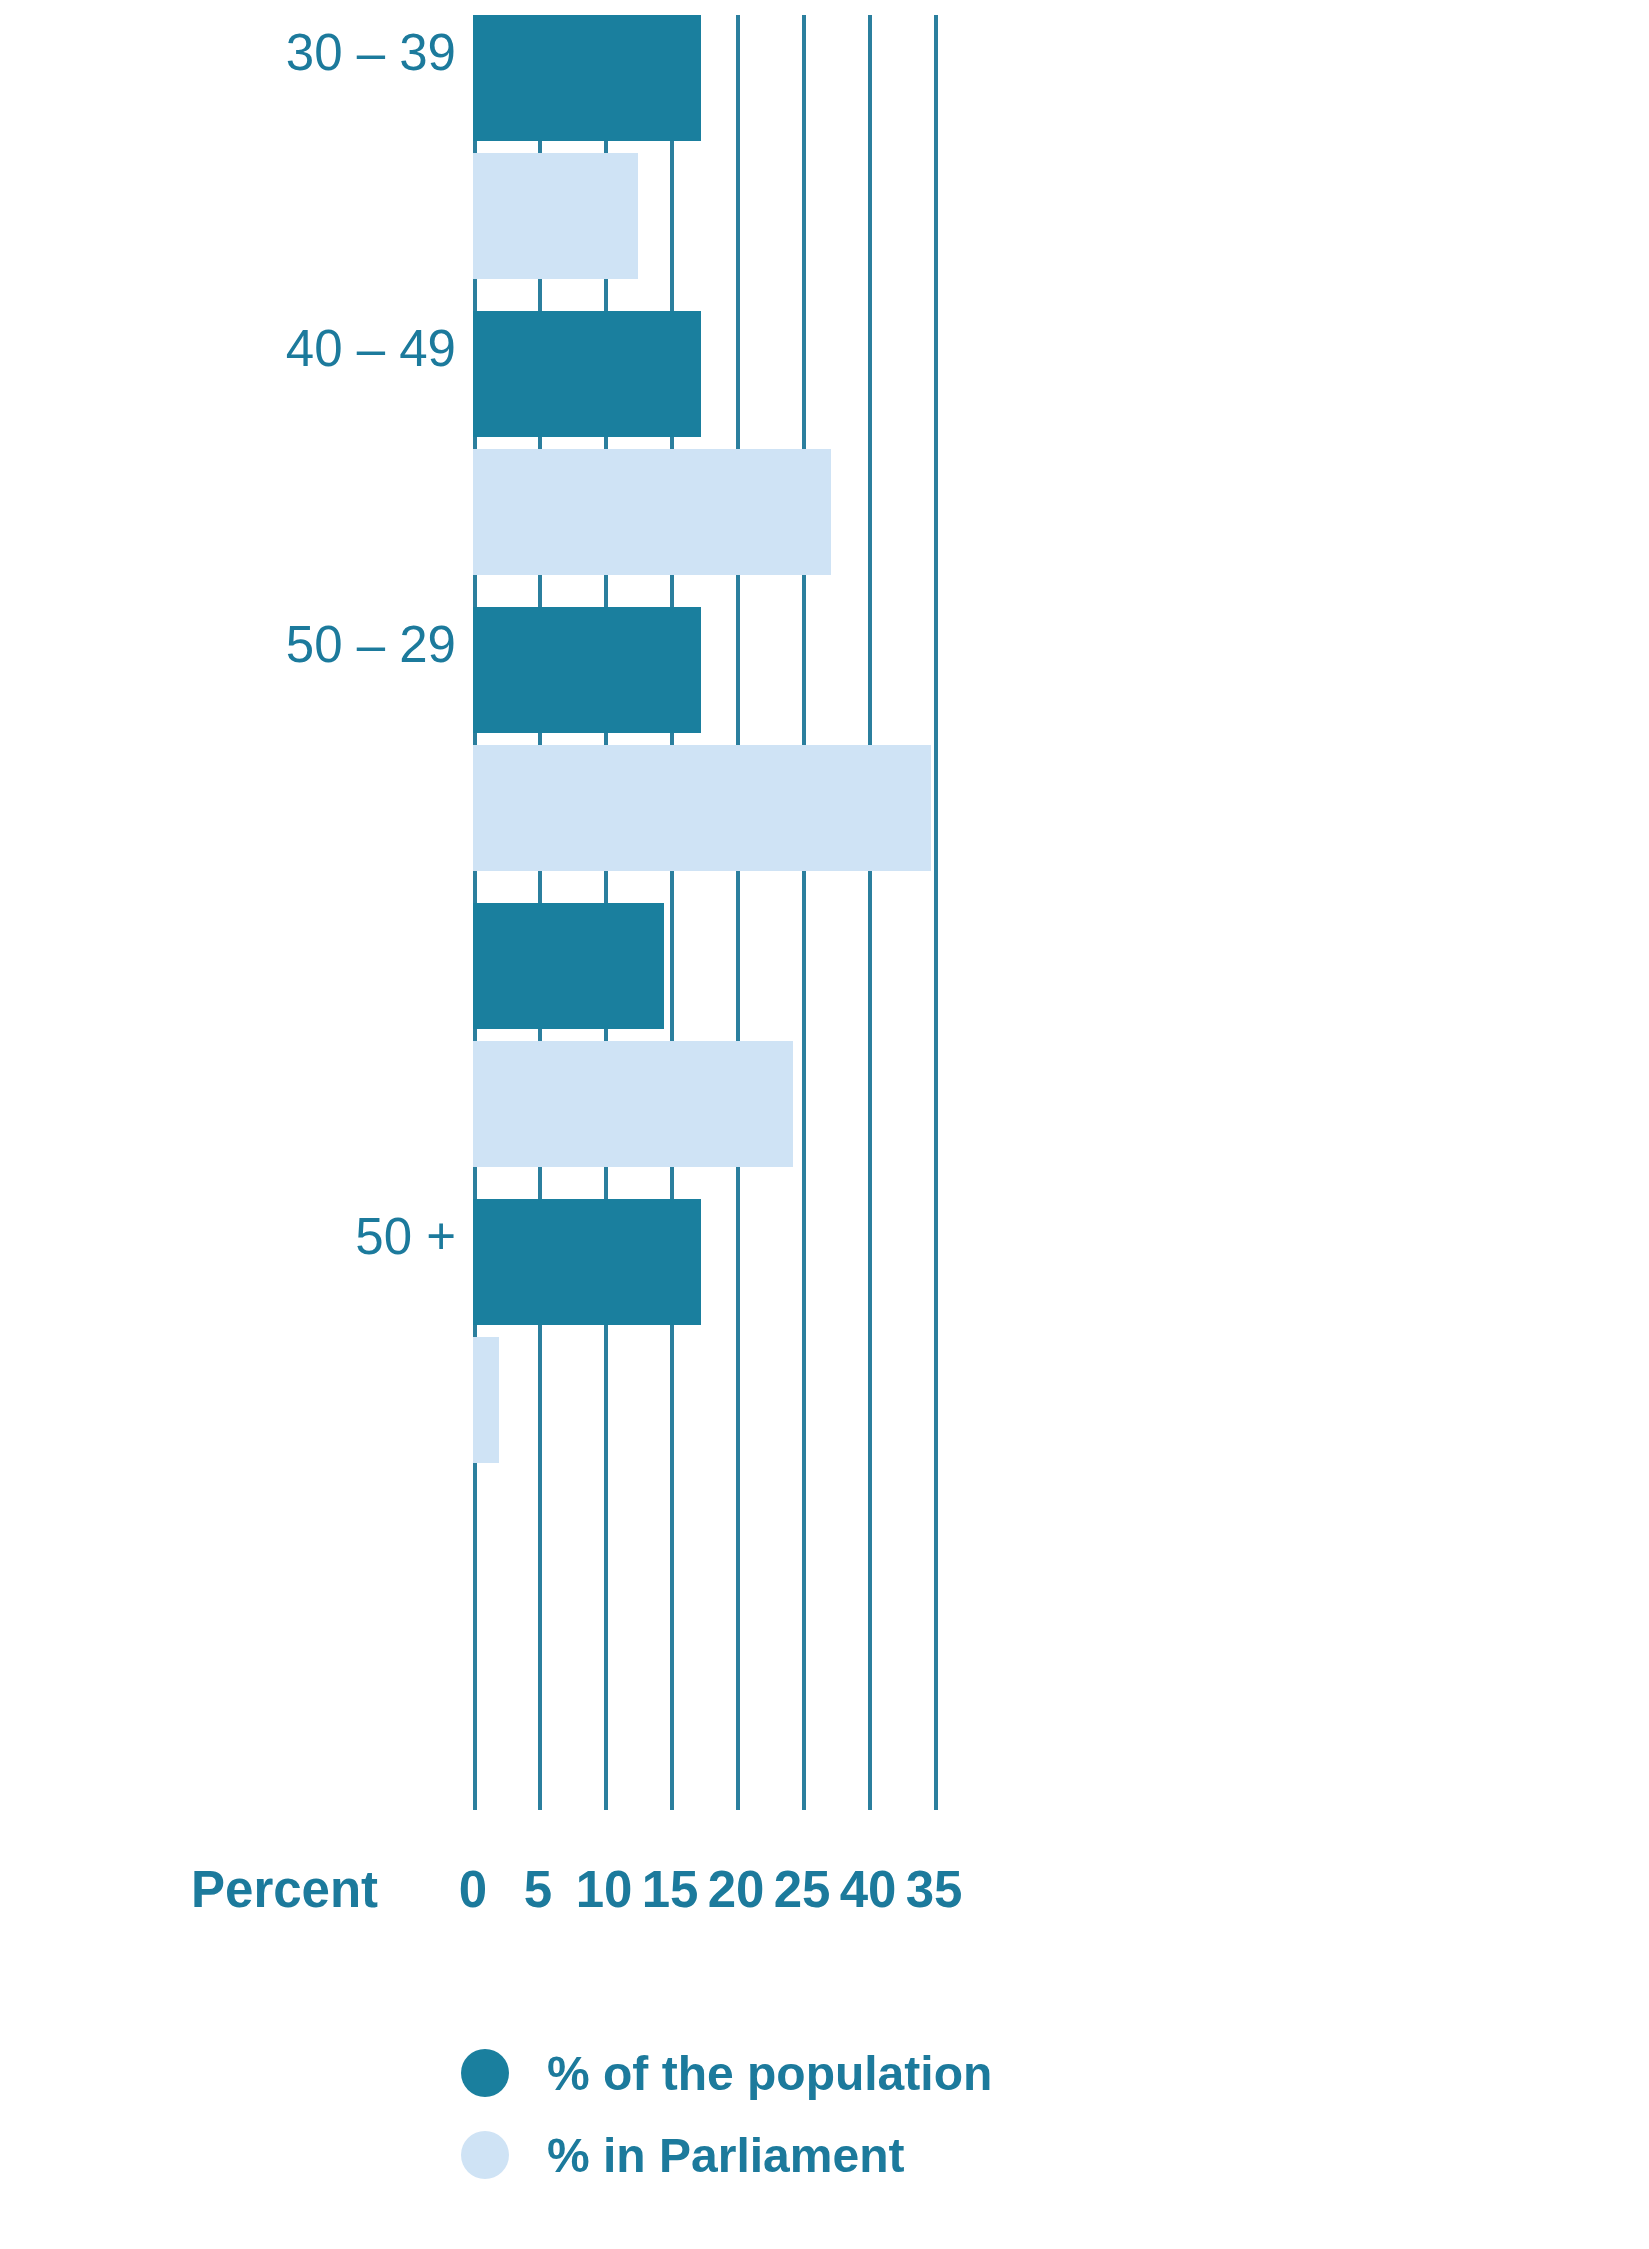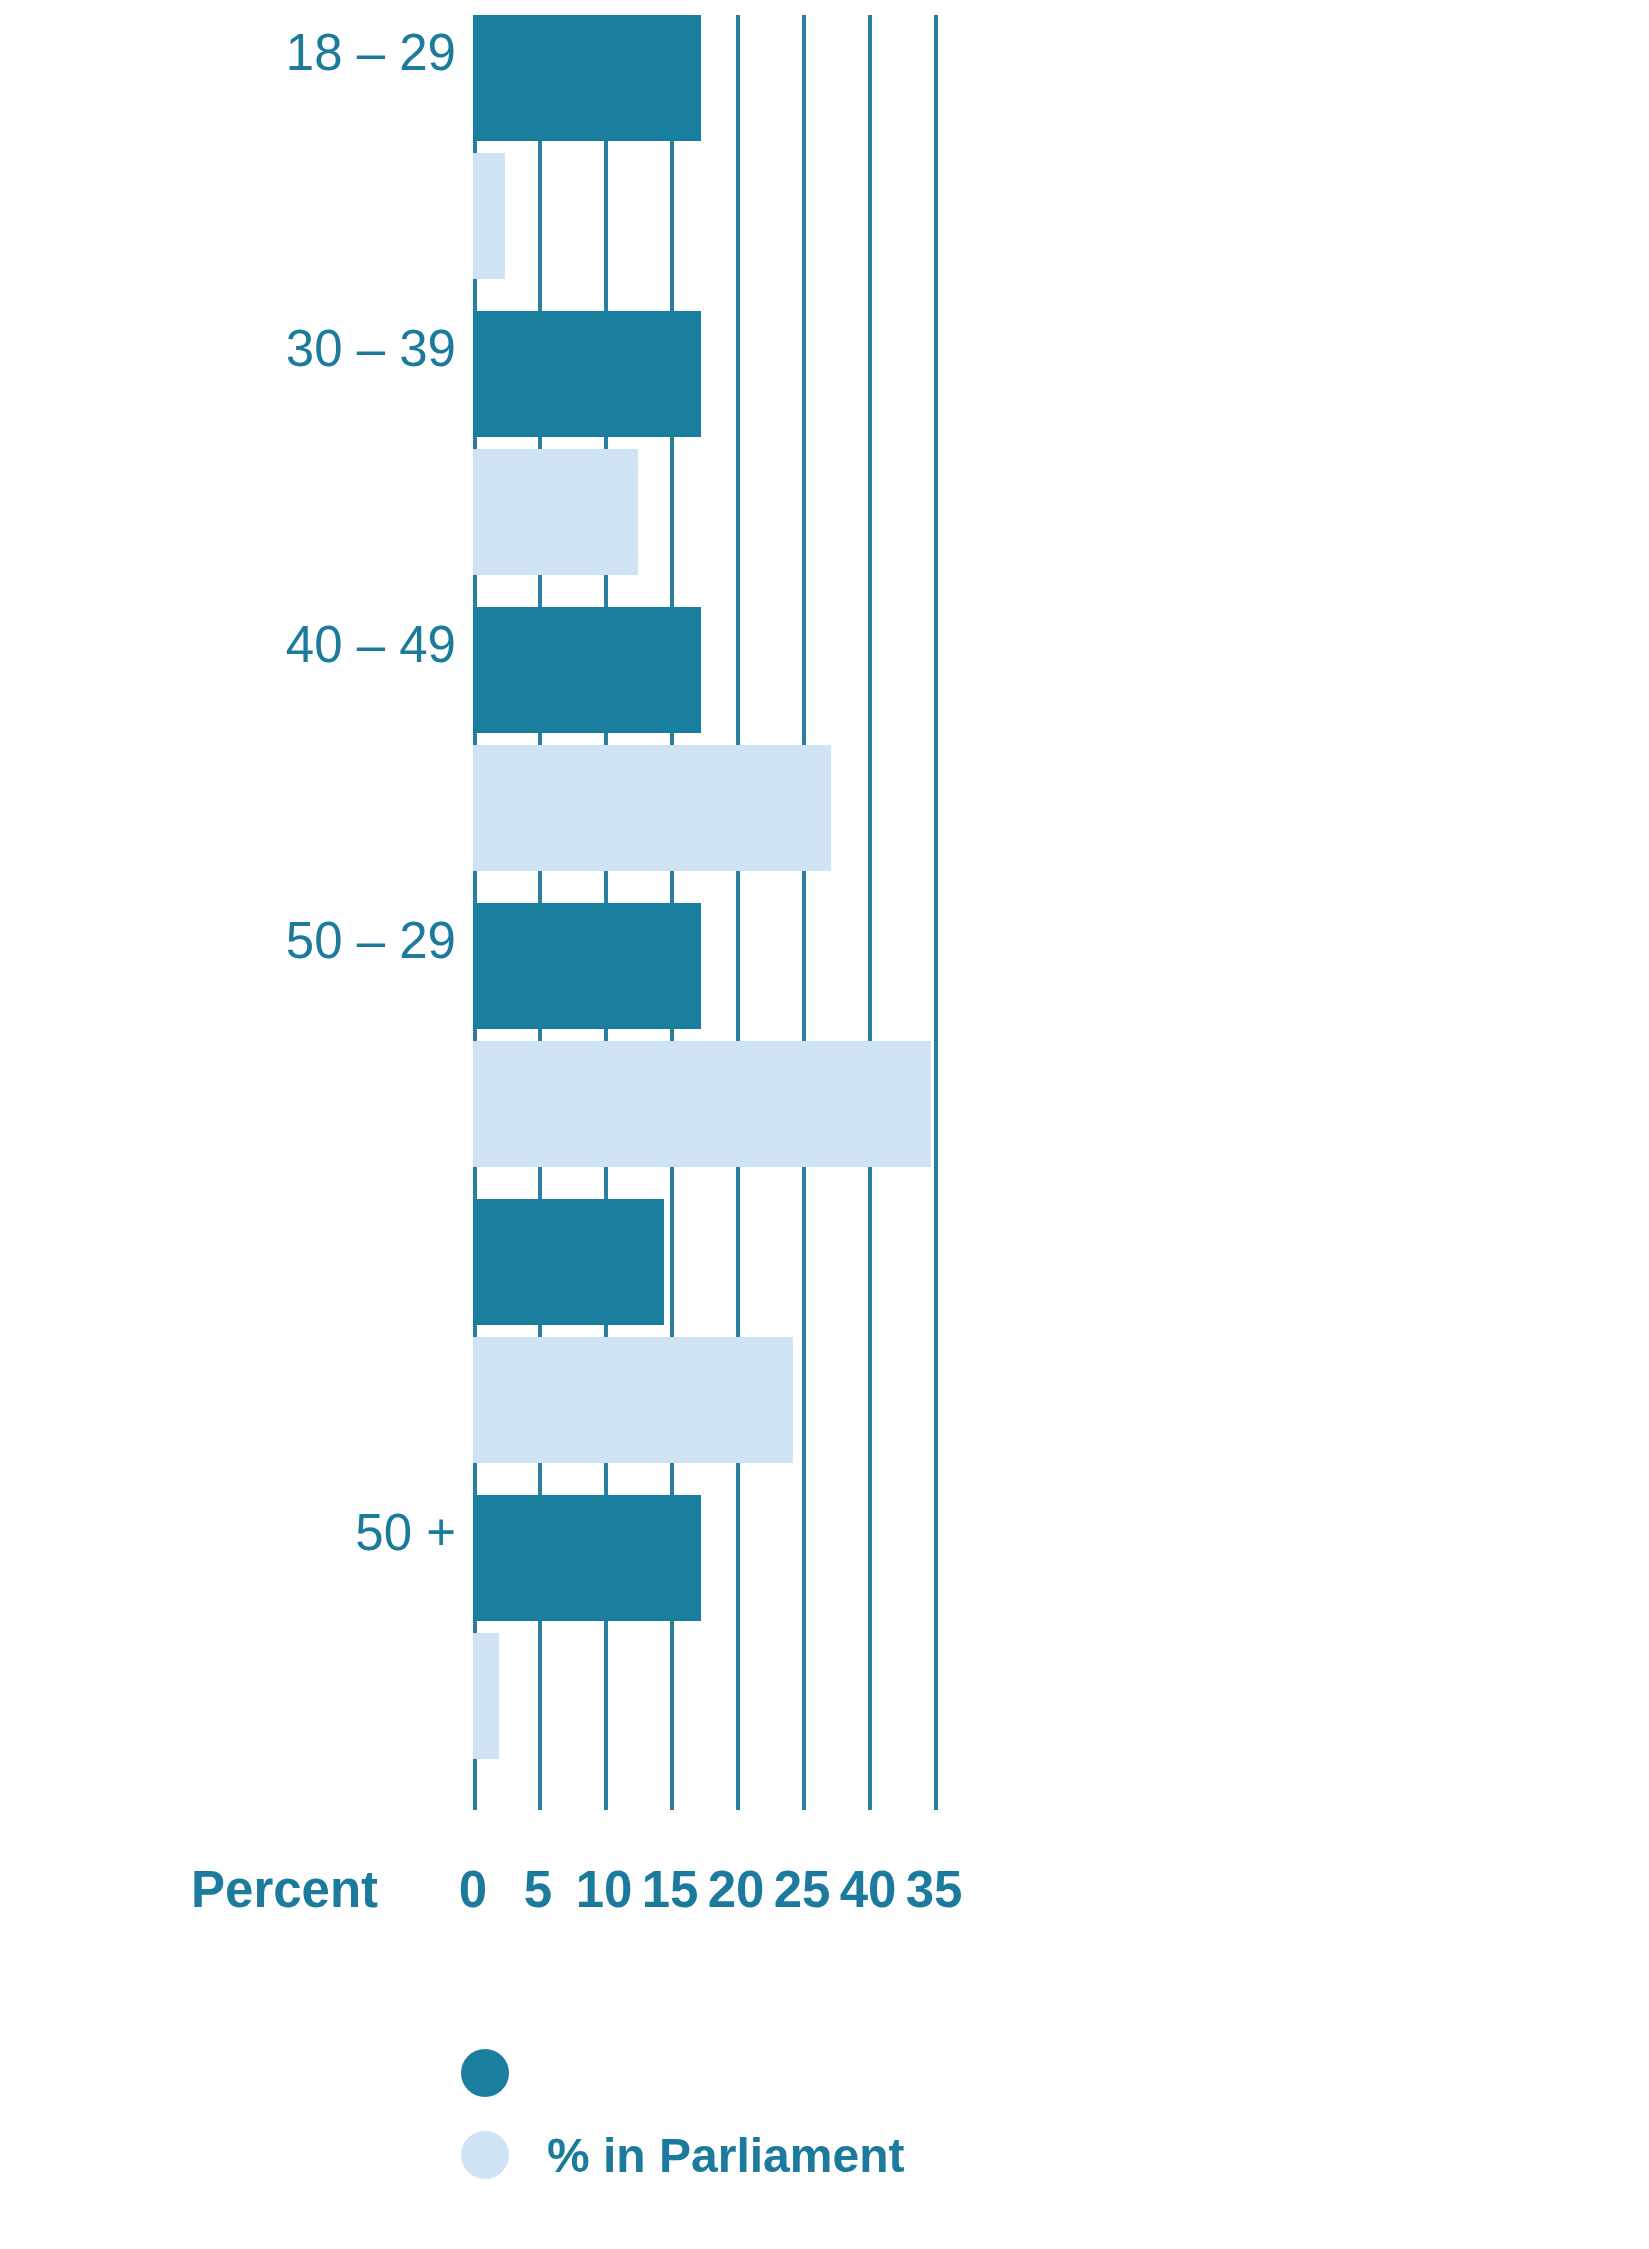--- a/index.html
+++ b/index.html
@@ -151,25 +151,20 @@
         <div class="gridline axis-zero" style="left: 473px; background: rgb(43, 127, 158);"></div>
         <div class="gridline" style="left: 538px; background: rgb(43, 127, 158);"></div>
         <div class="gridline" style="left: 604px; background: rgb(43, 127, 158);"></div>
         <div class="gridline" style="left: 670px; background: rgb(43, 127, 158);"></div>
         <div class="gridline" style="left: 736px; background: rgb(43, 127, 158);"></div>
         <div class="gridline" style="left: 802px; background: rgb(43, 127, 158);"></div>
         <div class="gridline" style="left: 868px; background: rgb(43, 127, 158);"></div>
         <div class="gridline" style="left: 934px; background: rgb(43, 127, 158);"></div>
       </div>
     <div class="groups">
-        <div class="group">
-          <div class="group-label">18 – 29</div>
-          <div class="bar pop" title="17.3" style="width: 228px; background: rgb(26, 127, 158);"></div>
-          <div class="bar parl" title="2.4" style="width: 32px; background: rgb(207, 227, 245);"></div>
-        </div>
         <div class="group">
           <div class="group-label">30 – 39</div>
           <div class="bar pop" title="17.3" style="width: 228px; background: rgb(26, 127, 158);"></div>
           <div class="bar parl" title="12.5" style="width: 165px; background: rgb(207, 227, 245);"></div>
         </div>
         <div class="group">
           <div class="group-label">40 – 49</div>
           <div class="bar pop" title="17.3" style="width: 228px; background: rgb(26, 127, 158);"></div>
           <div class="bar parl" title="27.2" style="width: 358px; background: rgb(207, 227, 245);"></div>
         </div>
@@ -198,20 +193,21 @@
       <div class="xtick-label" style="left: 670px;">15</div>
       <div class="xtick-label" style="left: 736px;">20</div>
       <div class="xtick-label" style="left: 802px;">25</div>
       <div class="xtick-label" style="left: 868px;">40</div>
       <div class="xtick-label" style="left: 934px;">35</div>
     </div>
 
   <div class="legend">
       <div class="legend-row">
         <span class="legend-swatch" style="background: rgb(26, 127, 158);"></span>
+        <span class="legend-label">% of the population</span>
       </div>
       <div class="legend-row">
         <span class="legend-swatch" style="background: rgb(207, 227, 245);"></span>
         <span class="legend-label">% in Parliament</span>
       </div>
     </div>
 
 </div>
 
 

